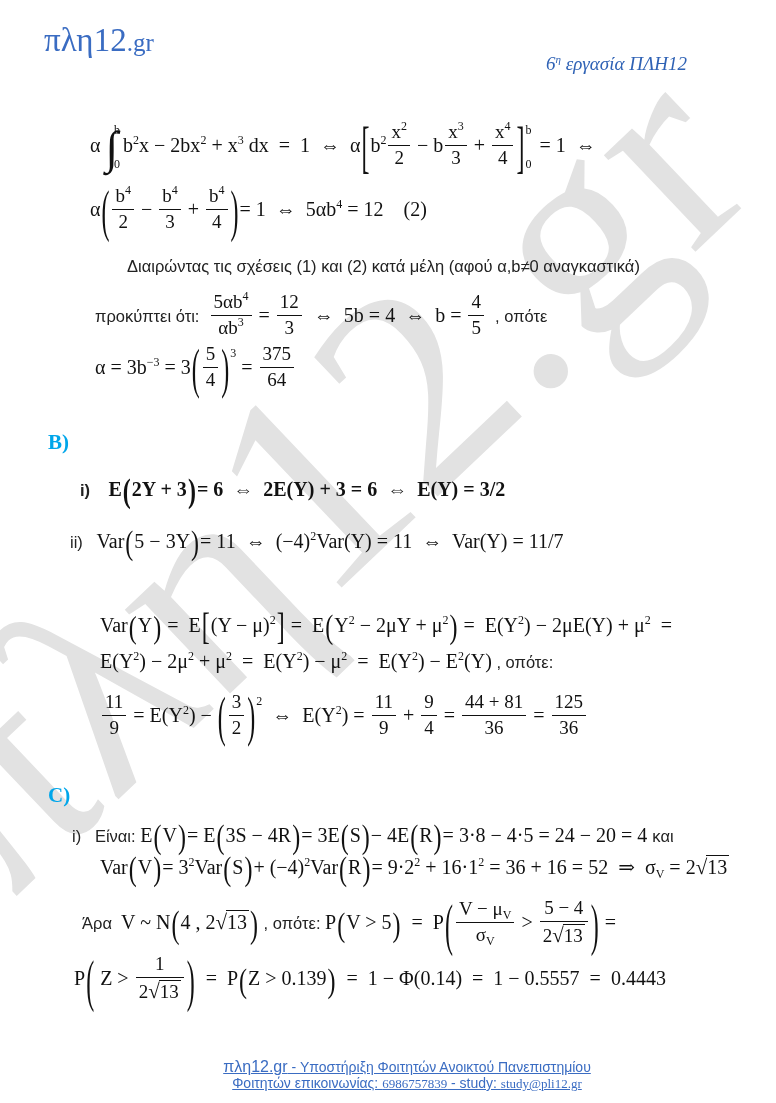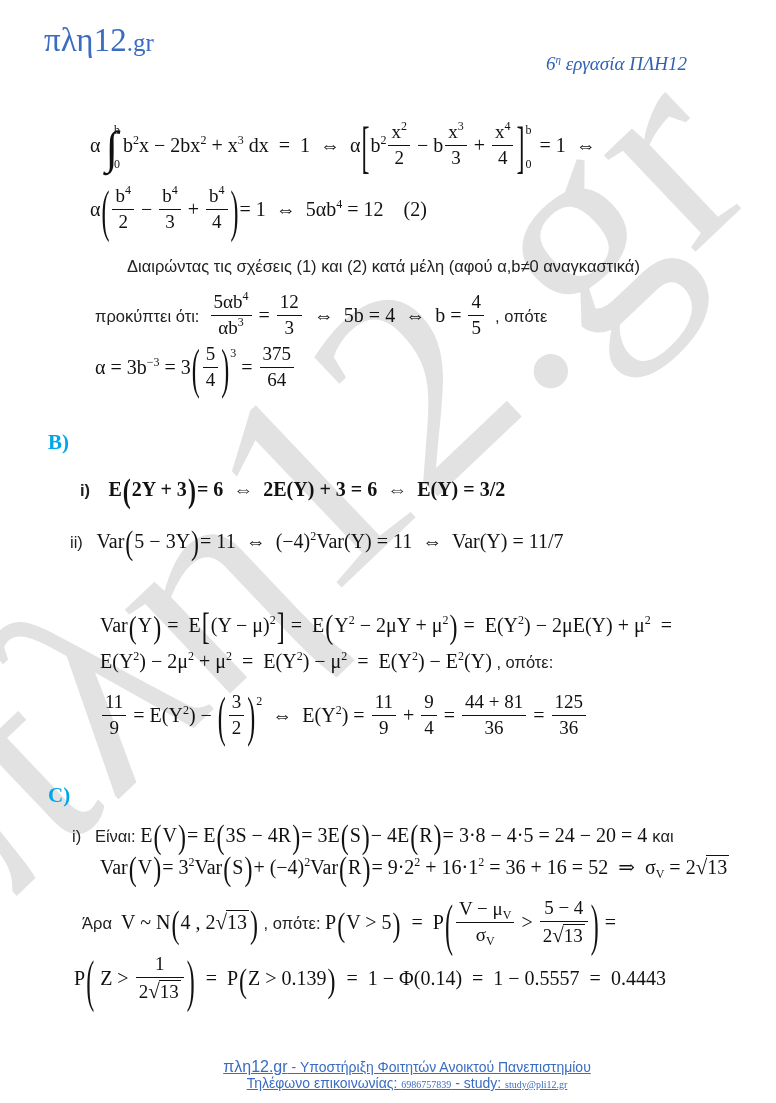--- a/index.html
+++ b/index.html
@@ -43,21 +43,21 @@
   .ilim.brk{margin-left:0;}
   .sqrt{white-space:pre;}
   .sqrt .sign{font-size:21px;letter-spacing:-1px;}
   .sqrt .rad{border-top:1.3px solid #111;padding:0 2px 0 1px;}
   
   .footer{position:absolute;left:99px;top:1059px;width:616px;text-align:center;z-index:2;
           font-family:"Liberation Sans",sans-serif;font-size:14px;line-height:16px;
           color:var(--brand_blue,#3a6cc2);}
   .footer .f-line{white-space:pre;text-decoration:underline;}
   .f-brand{font-size:16px;}
-  .f-serif{font-family:"Liberation Serif","DejaVu Serif",serif;font-size:10px;}
+  .f-serif{font-family:"Liberation Serif","DejaVu Serif",serif;font-size:13px;}
 </style>
 </head>
 <body>
 
 <div class="page">
 
   <div class="watermark">πλη12.gr</div>
 
   <div class="logo">
     <span class="logo-main">πλη12</span><span class="logo-suffix">.gr</span>
@@ -82,16 +82,16 @@
       <div class="line" style="left: 100px; top: 648px;"><span class="mt">E(Y</span><sup class="sp">2</sup><span class="mt">) − 2μ</span><sup class="sp">2</sup><span class="mt"> + μ</span><sup class="sp">2</sup><span class="mt">  =  E(Y</span><sup class="sp">2</sup><span class="mt">) − μ</span><sup class="sp">2</sup><span class="mt">  =  E(Y</span><sup class="sp">2</sup><span class="mt">) − E</span><sup class="sp">2</sup><span class="mt">(Y)</span><span class="gt"> , οπότε:</span></div>
       <div class="line" style="left: 100px; top: 682px;"><span class="frac"><span class="num"><span class="mt">11</span></span><span class="den"><span class="mt">9</span></span></span><span class="mt"> = E(Y</span><sup class="sp">2</sup><span class="mt">) − </span><span class="bigd" style="--sy: 2.3;">(</span><span class="frac"><span class="num"><span class="mt">3</span></span><span class="den"><span class="mt">2</span></span></span><span class="bigd" style="--sy: 2.3;">)</span><sup class="sp hi">2</sup><span class="mt">  ⇔  E(Y</span><sup class="sp">2</sup><span class="mt">) = </span><span class="frac"><span class="num"><span class="mt">11</span></span><span class="den"><span class="mt">9</span></span></span><span class="mt"> + </span><span class="frac"><span class="num"><span class="mt">9</span></span><span class="den"><span class="mt">4</span></span></span><span class="mt"> = </span><span class="frac"><span class="num"><span class="mt">44 + 81</span></span><span class="den"><span class="mt">36</span></span></span><span class="mt"> = </span><span class="frac"><span class="num"><span class="mt">125</span></span><span class="den"><span class="mt">36</span></span></span></div>
       <div class="line" style="left: 72px; top: 822px;"><span class="gt">i)   Είναι: </span><span class="mt">E</span><span class="bigd" style="--sy: 1.4;">(</span><span class="mt">V</span><span class="bigd" style="--sy: 1.4;">)</span><span class="mt">= E</span><span class="bigd" style="--sy: 1.4;">(</span><span class="mt">3S − 4R</span><span class="bigd" style="--sy: 1.4;">)</span><span class="mt">= 3E</span><span class="bigd" style="--sy: 1.4;">(</span><span class="mt">S</span><span class="bigd" style="--sy: 1.4;">)</span><span class="mt">− 4E</span><span class="bigd" style="--sy: 1.4;">(</span><span class="mt">R</span><span class="bigd" style="--sy: 1.4;">)</span><span class="mt">= 3·8 − 4·5 = 24 − 20 = 4 </span><span class="gt">και</span></div>
       <div class="line" style="left: 100px; top: 854px;"><span class="mt">Var</span><span class="bigd" style="--sy: 1.4;">(</span><span class="mt">V</span><span class="bigd" style="--sy: 1.4;">)</span><span class="mt">= 3</span><sup class="sp">2</sup><span class="mt">Var</span><span class="bigd" style="--sy: 1.4;">(</span><span class="mt">S</span><span class="bigd" style="--sy: 1.4;">)</span><span class="mt">+ (−4)</span><sup class="sp">2</sup><span class="mt">Var</span><span class="bigd" style="--sy: 1.4;">(</span><span class="mt">R</span><span class="bigd" style="--sy: 1.4;">)</span><span class="mt">= 9·2</span><sup class="sp">2</sup><span class="mt"> + 16·1</span><sup class="sp">2</sup><span class="mt"> = 36 + 16 = 52  ⇒  σ</span><sub class="sb">V</sub><span class="mt"> = 2</span><span class="sqrt"><span class="sign">√</span><span class="rad"><span class="mt">13</span></span></span></div>
       <div class="line" style="left: 82px; top: 888px;"><span class="gt">Άρα  </span><span class="mt">V ~ N</span><span class="bigd" style="--sy: 1.55;">(</span><span class="mt">4 , 2</span><span class="sqrt"><span class="sign">√</span><span class="rad"><span class="mt">13</span></span></span><span class="bigd" style="--sy: 1.55;">)</span><span class="gt"> , οπότε: </span><span class="mt">P</span><span class="bigd" style="--sy: 1.4;">(</span><span class="mt">V &gt; 5</span><span class="bigd" style="--sy: 1.4;">)</span><span class="mt">  =  P</span><span class="bigd" style="--sy: 2.4;">(</span><span class="frac"><span class="num"><span class="mt">V − μ</span><sub class="sb">V</sub></span><span class="den"><span class="mt">σ</span><sub class="sb">V</sub></span></span><span class="mt"> &gt; </span><span class="frac"><span class="num"><span class="mt">5 − 4</span></span><span class="den"><span class="mt">2</span><span class="sqrt"><span class="sign">√</span><span class="rad"><span class="mt">13</span></span></span></span></span><span class="bigd" style="--sy: 2.4;">)</span><span class="mt"> =</span></div>
       <div class="line" style="left: 74px; top: 944px;"><span class="mt">P</span><span class="bigd" style="--sy: 2.4;">(</span><span class="mt"> Z &gt; </span><span class="frac"><span class="num"><span class="mt">1</span></span><span class="den"><span class="mt">2</span><span class="sqrt"><span class="sign">√</span><span class="rad"><span class="mt">13</span></span></span></span></span><span class="bigd" style="--sy: 2.4;">)</span><span class="mt">  =  P</span><span class="bigd" style="--sy: 1.4;">(</span><span class="mt">Z &gt; 0.139</span><span class="bigd" style="--sy: 1.4;">)</span><span class="mt">  =  1 − Φ(0.14)  =  1 − 0.5557  =  0.4443</span></div>
     </div>
 
   <div class="footer">
     <div class="f-line"><span class="f-brand">πλη12.gr</span><span> - Υποστήριξη Φοιτητών Ανοικτού Πανεπιστημίου</span></div>
-    <div class="f-line"><span>Τηλέφωνο επικοινωνίας: </span><span class="f-serif">6986757839</span><span> - study: </span><span class="f-serif">study@pli12.gr</span></div>
+    <div class="f-line"><span>Φοιτητών επικοινωνίας: </span><span class="f-serif">6986757839</span><span> - study: </span><span class="f-serif">study@pli12.gr</span></div>
   </div>
 
 </div>
 
 </body></html>

